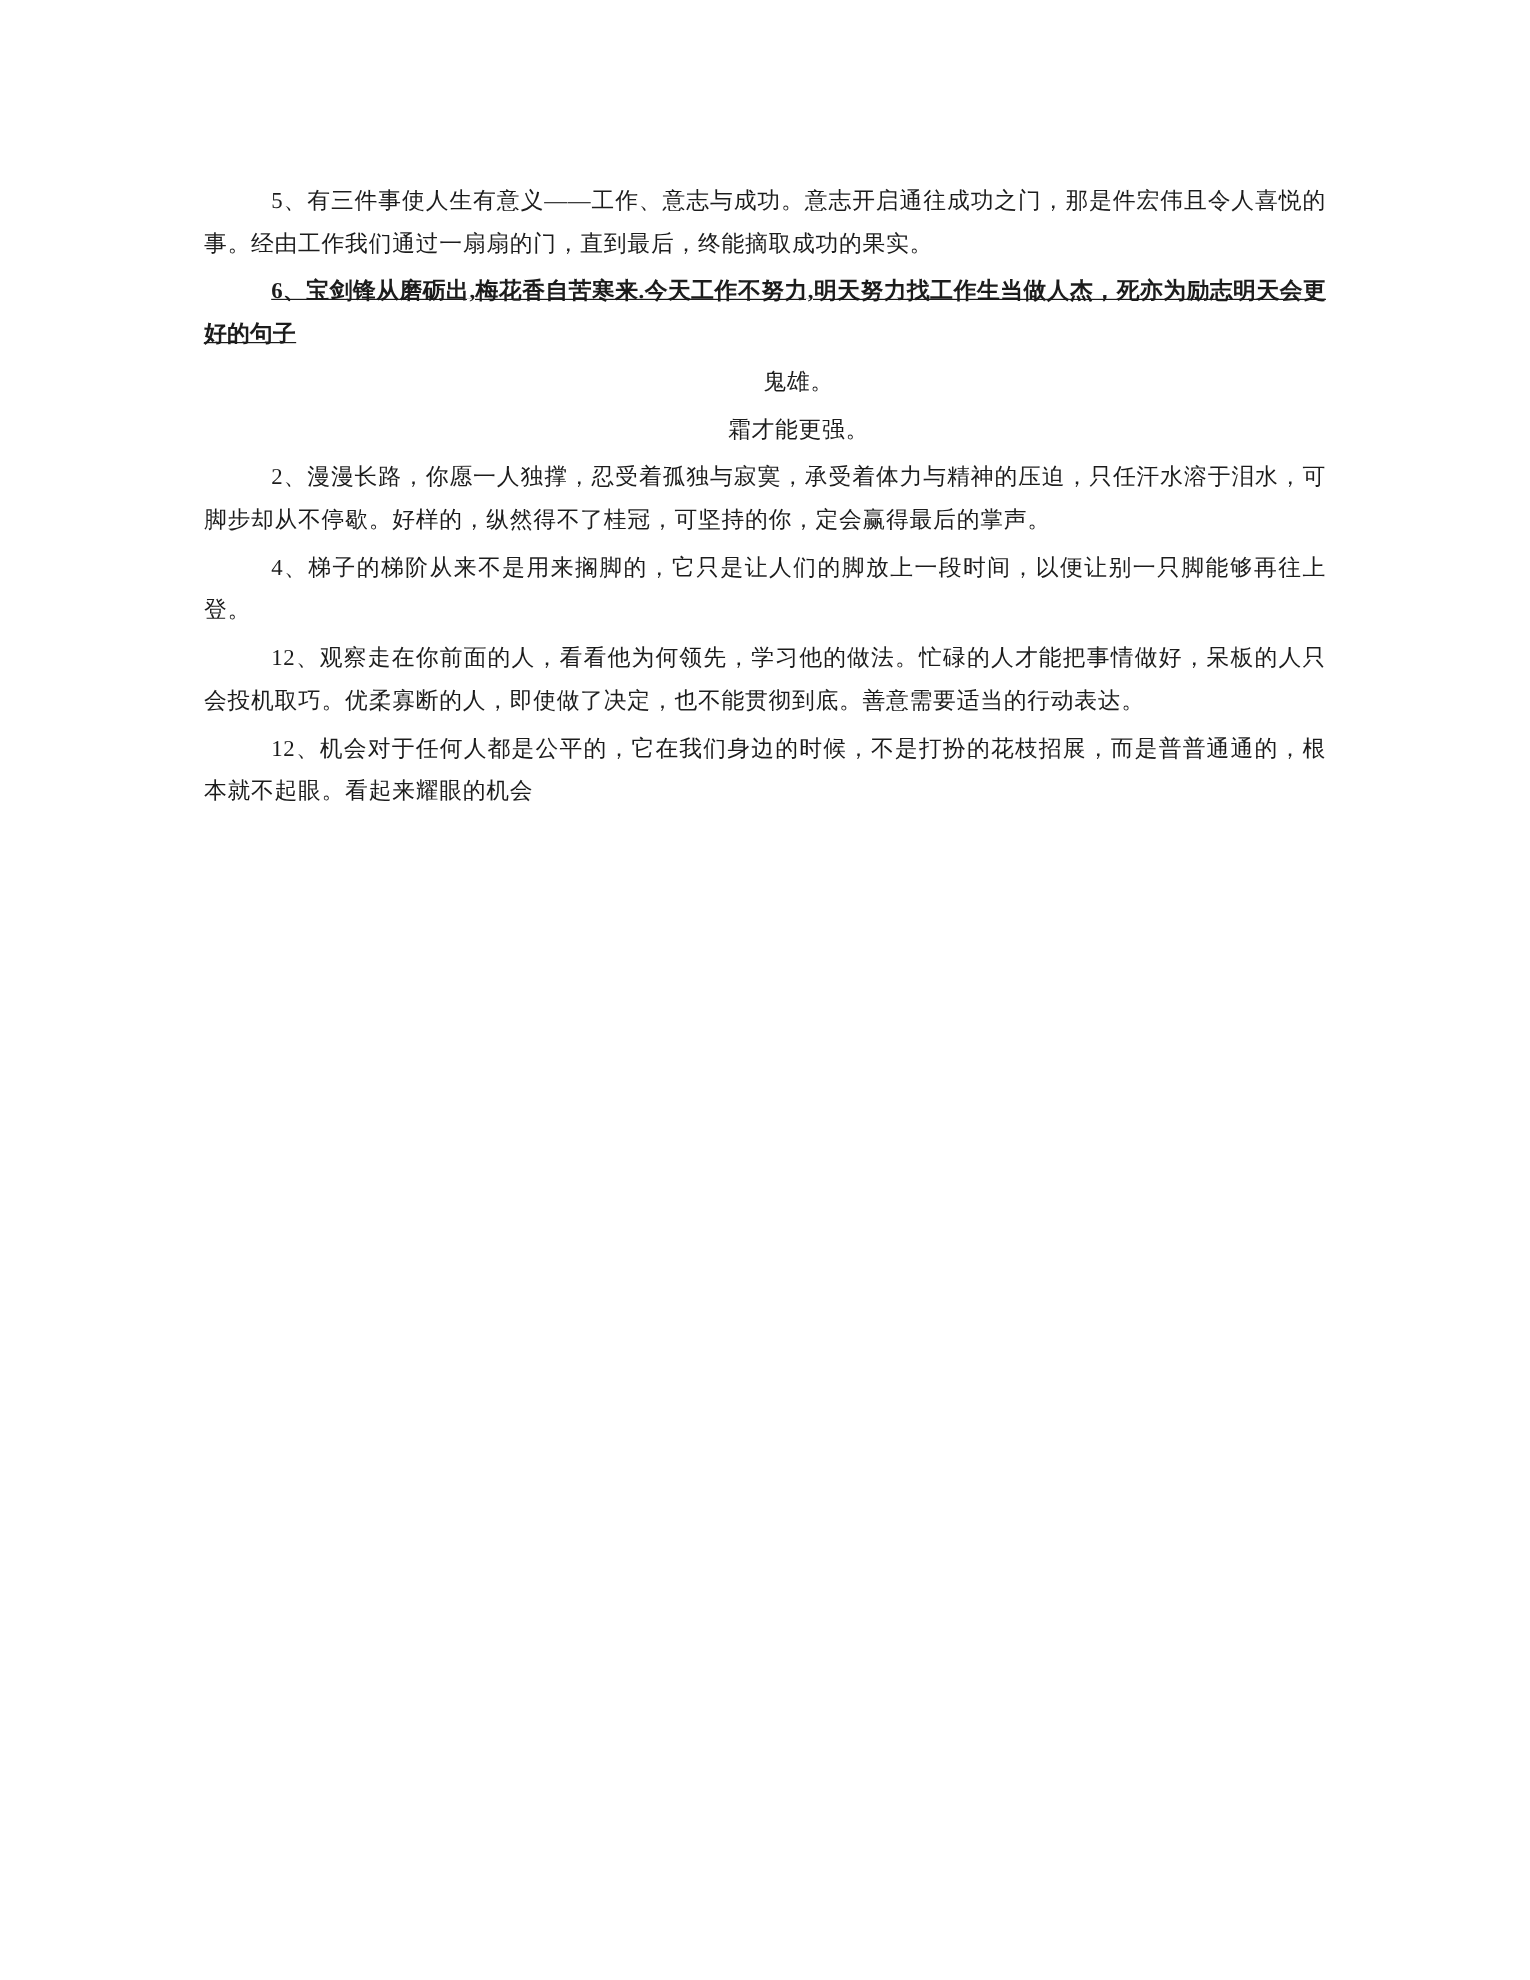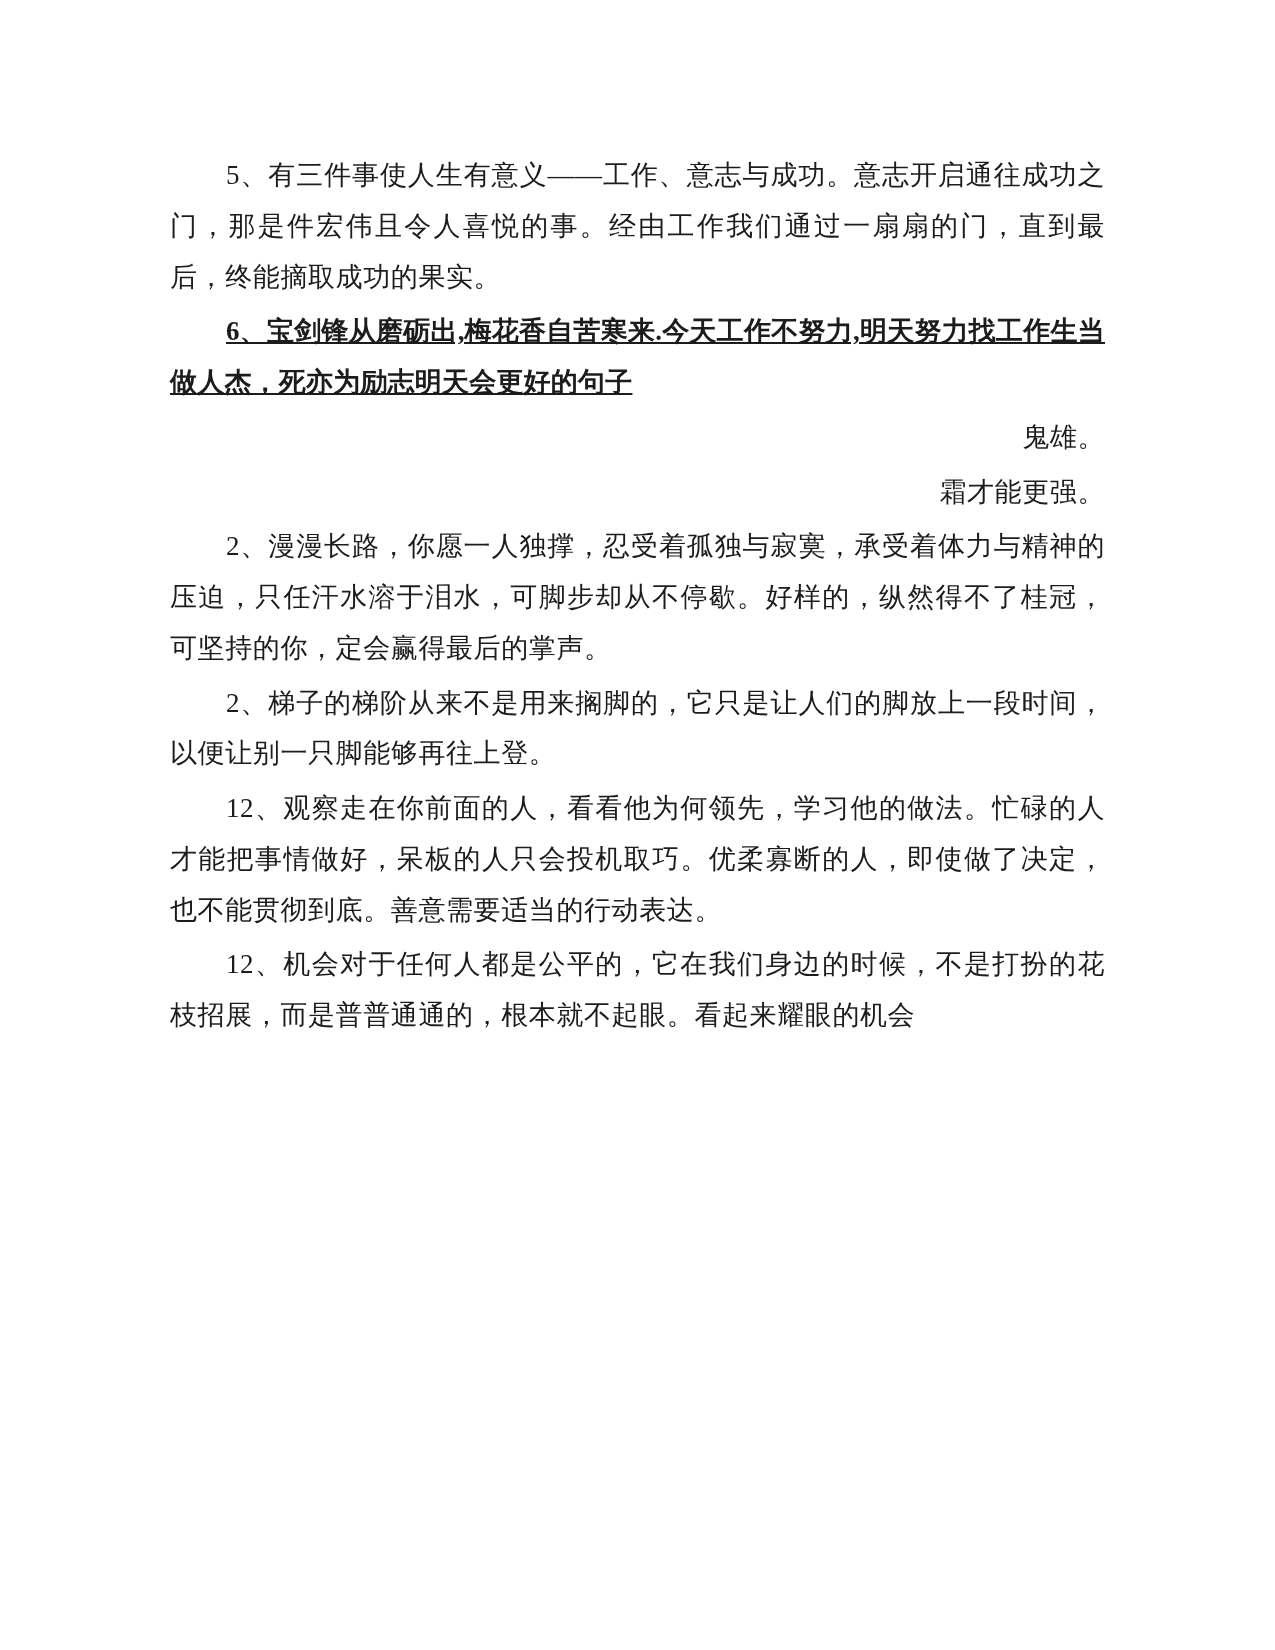--- a/index.html
+++ b/index.html
@@ -15,56 +15,56 @@
     box-sizing: border-box;
     padding: 150px 170px 60px 170px;
     font-family: "Liberation Serif", "DejaVu Serif", serif;
     color: #1b1b1b;
   }
   .doc-body {
     width: 100%;
   }
   p.para {
     margin: 0 0 4px 0;
-    font-size: 27px;
+    font-size: 19px;
     line-height: 1.88;
     text-align: justify;
     text-justify: inter-ideograph;
     letter-spacing: 0.6px;
     text-indent: 56px;
     word-break: break-all;
     color: #1c1c1c;
   }
   p.para.bold {
     font-weight: bold;
     letter-spacing: 0.2px;
     text-decoration: underline;
   }
   p.para.short {
-    text-align: right;
+    text-align: center;
   }
 </style>
 </head>
 <body>
 
 <div class="page">
   <div class="doc-body">
 
     <p class="para">5、有三件事使人生有意义——工作、意志与成功。意志开启通往成功之门，那是件宏伟且令人喜悦的事。经由工作我们通过一扇扇的门，直到最后，终能摘取成功的果实。</p>
 
     <p class="para bold">6、宝剑锋从磨砺出,梅花香自苦寒来.今天工作不努力,明天努力找工作生当做人杰，死亦为励志明天会更好的句子</p>
 
     <p class="para short">鬼雄。</p>
 
 
     <p class="para short">霜才能更强。</p>
 
     <p class="para">2、漫漫长路，你愿一人独撑，忍受着孤独与寂寞，承受着体力与精神的压迫，只任汗水溶于泪水，可脚步却从不停歇。好样的，纵然得不了桂冠，可坚持的你，定会赢得最后的掌声。</p>
 
-    <p class="para">2、梯子的梯阶从来不是用来搁脚的，它只是让人们的脚放上一段时间，以便让别一只脚能够再往上登。</p>
+    <p class="para">4、梯子的梯阶从来不是用来搁脚的，它只是让人们的脚放上一段时间，以便让别一只脚能够再往上登。</p>
 
 
     <p class="para">12、观察走在你前面的人，看看他为何领先，学习他的做法。忙碌的人才能把事情做好，呆板的人只会投机取巧。优柔寡断的人，即使做了决定，也不能贯彻到底。善意需要适当的行动表达。</p>
 
     <p class="para">12、机会对于任何人都是公平的，它在我们身边的时候，不是打扮的花枝招展，而是普普通通的，根本就不起眼。看起来耀眼的机会</p>
 
   </div>
 </div>
 
 </body></html>

